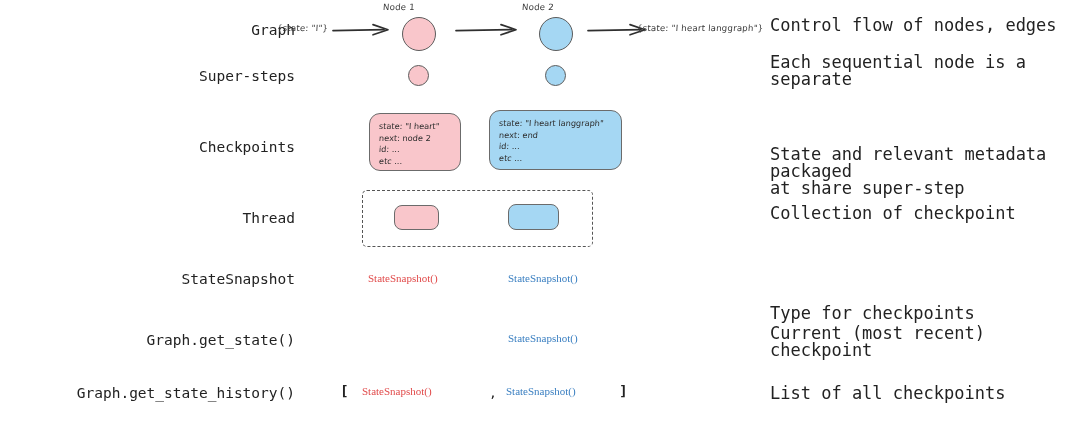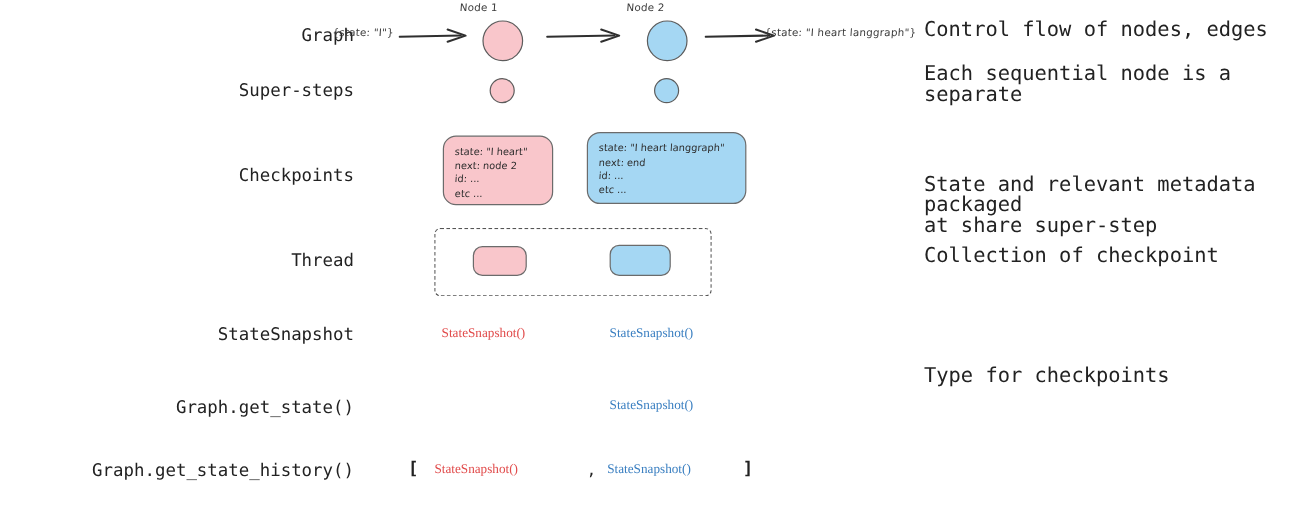--- a/index.html
+++ b/index.html
@@ -214,23 +214,25 @@
 
   <div class="snap snap-pink" style="left:368px; top:272px;">StateSnapshot()</div>
   <div class="snap snap-blue" style="left:508px; top:272px;">StateSnapshot()</div>
 
   <div class="row-desc" style="top:271px;margin-top:34px;">Type for checkpoints</div>
 
   <div class="row-label" style="top:332px;">Graph.get_state()</div>
 
   <div class="snap snap-blue" style="left:508px; top:332px;">StateSnapshot()</div>
 
+  <div class="row-desc" style="top:325px;">Current (most recent) checkpoint</div>
 
   <div class="row-label" style="top:385px;">Graph.get_state_history()</div>
 
   <div class="bracket" style="left:340px; top:383px;">[</div>
   <div class="snap snap-pink" style="left:362px; top:385px;">StateSnapshot()</div>
   <div class="comma" style="left:489px; top:385px;">,</div>
   <div class="snap snap-blue" style="left:506px; top:385px;">StateSnapshot()</div>
   <div class="bracket" style="left:619px; top:383px;">]</div>
 
+  <div class="row-desc" style="top:385px;">List of all checkpoints</div>
 
 </div>
 
 </body></html>

